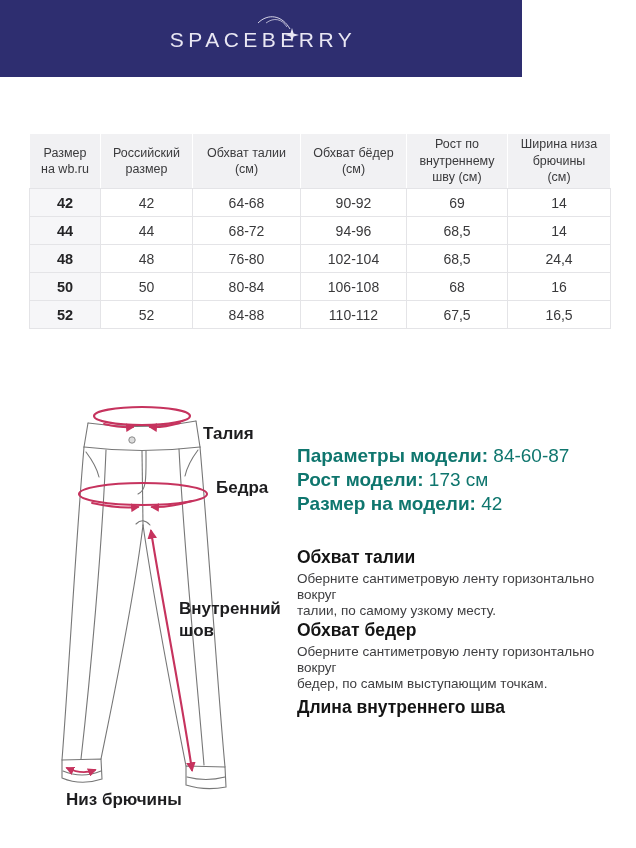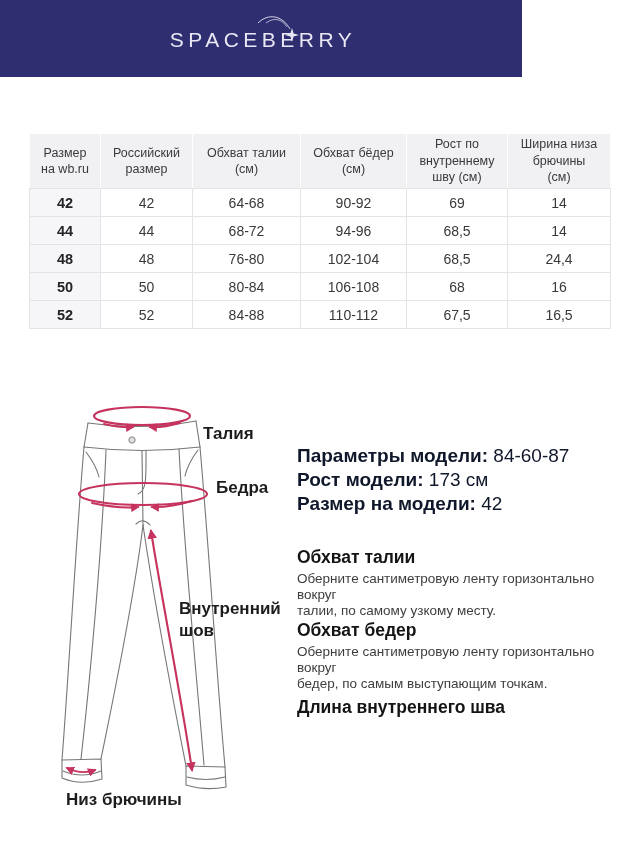--- a/index.html
+++ b/index.html
@@ -43,21 +43,21 @@
   .p-thin{fill:none;stroke:var(--pink);stroke-width:1.9;stroke-linecap:round;}
   #ah path{fill:var(--pink);}
   .diagram-label{
     position:absolute;font-size:17px;font-weight:600;color:#1D1D1F;line-height:22px;
   }
   #waist-label{left:203px;top:396px;margin-top:27px;}
   #hips-label{left:216px;top:477px;}
   #inseam-label{left:179px;top:598px;width:100px;}
   #hem-label{left:66px;top:789px;}
   
-  .model-info{position:absolute;left:297px;top:444px;font-size:19px;line-height:24px;color:#0f172a;}
+  .model-info{position:absolute;left:297px;top:444px;font-size:19px;line-height:24px;color:#0f766e;}
   .model-info .lbl{font-weight:700;}
   .model-info .val{font-weight:400;}
   .section{position:absolute;left:297px;width:324px;}
   .section h3{margin:0;font-size:17.5px;font-weight:700;color:#141414;line-height:18px;}
   .section p{margin:5px 0 0 0;font-size:13.5px;line-height:16px;color:#3E3E40;white-space:pre-line;}
   #section-waist{top:548px;}
   #section-hips{top:621px;}
   #section-inseam{top:698px;}
 </style>
 </head>

